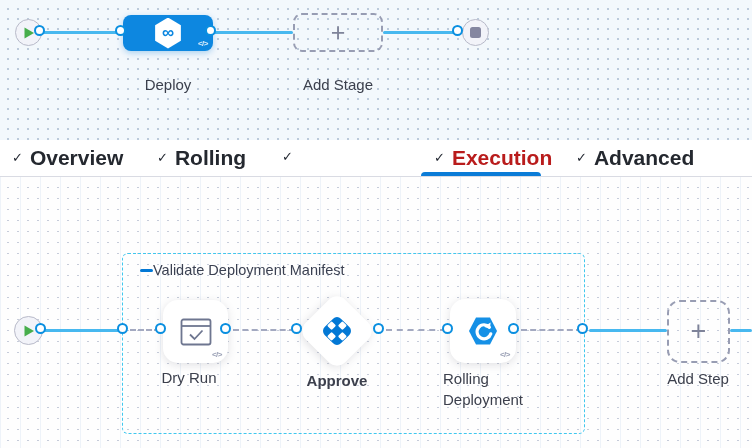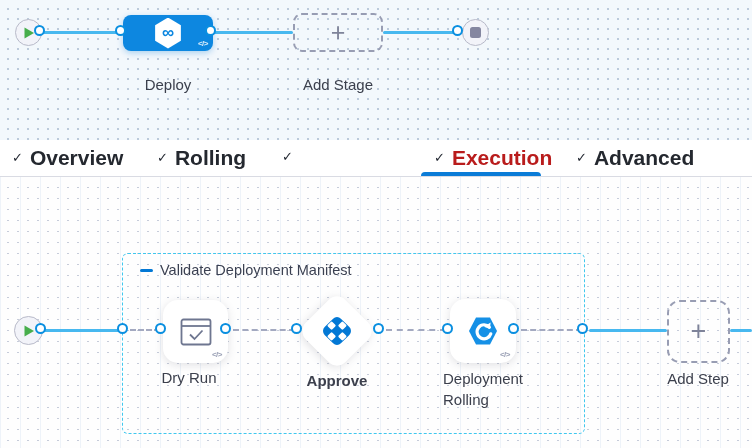--- a/index.html
+++ b/index.html
@@ -58,21 +58,21 @@
     line-height:1; margin-top:-1px; }
   .deploy-node .code-glyph { right:5px; bottom:3px; color:rgba(255,255,255,.85); }
   .add-box { position:absolute; border:2px dashed #989db3; border-radius:9px;
     display:flex; align-items:center; justify-content:center; cursor:pointer;
     z-index:4; }
 
   
   .group-box { position:absolute; left:122px; top:76px; width:463px; height:181px;
     border:1.5px dashed #3fc7ee; border-radius:6px; z-index:1; }
   .group-title { position:absolute; left:140px; top:85px; display:flex;
-    align-items:center; gap:7px; z-index:6; }
+    align-items:center; z-index:6; }
   .collapse-dash { width:13px; height:3px; background:#0278d5; border-radius:2px;
     cursor:pointer; }
   .group-title-text { font-size:14.5px; font-weight:500; color:#3b4152; }
   .step-card { position:absolute; background:#fff; border-radius:15px;
     box-shadow:0 2px 8px rgba(96,97,112,.18); display:flex; align-items:center;
     justify-content:center; cursor:pointer; z-index:4; }
   .step-card .code-glyph { right:6px; bottom:4px; color:#9aa0b5; }
   .diamond { position:absolute; left:309px; top:126px; width:56px; height:56px;
     background:#fff; border-radius:12px; transform:rotate(45deg);
     box-shadow:0 2px 8px rgba(96,97,112,.18); cursor:pointer; z-index:4; }
@@ -210,19 +210,19 @@
     <div class="add-box" style="left:667px; top:123px; width:63px; height:63px; border-radius:13px;">
       <span class="plus-glyph" style="font-size:27px;">+</span>
     </div>
     <div class="hline" style="left:730px; top:152px; width:22px;"></div>
 
     <div class="node-label" style="left:189px; top:190px;">Dry Run</div>
     <div class="node-label" style="left:337px; top:193px;font-weight:bold;">
       <div>Approve</div>
     </div>
     <div class="node-label" style="left:483px; top:191px;">
+      <div>Rolling</div>
       <div>Deployment</div>
-      <div>Rolling</div>
     </div>
     <div class="node-label" style="left:698px; top:191px;">Add Step</div>
   </div>
 
 </div>
 
 </body></html>

